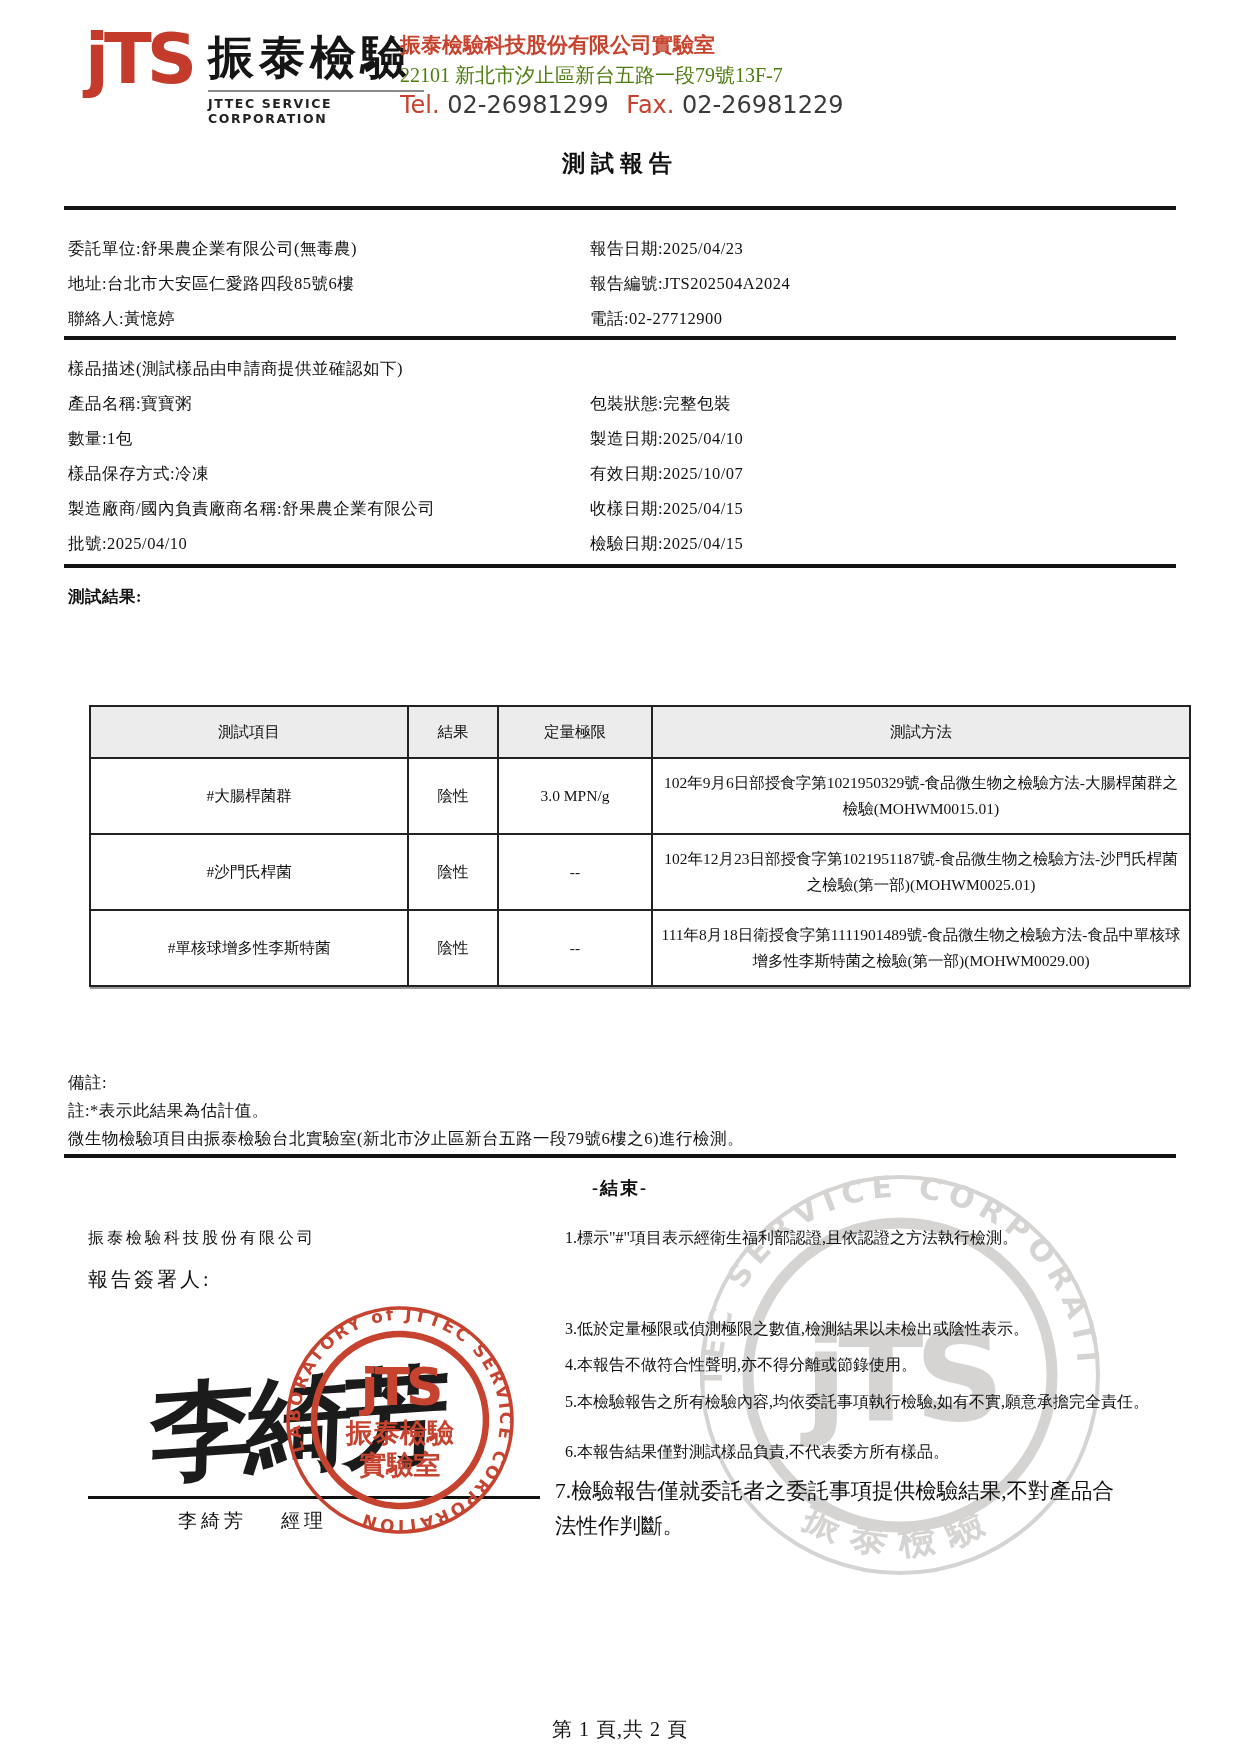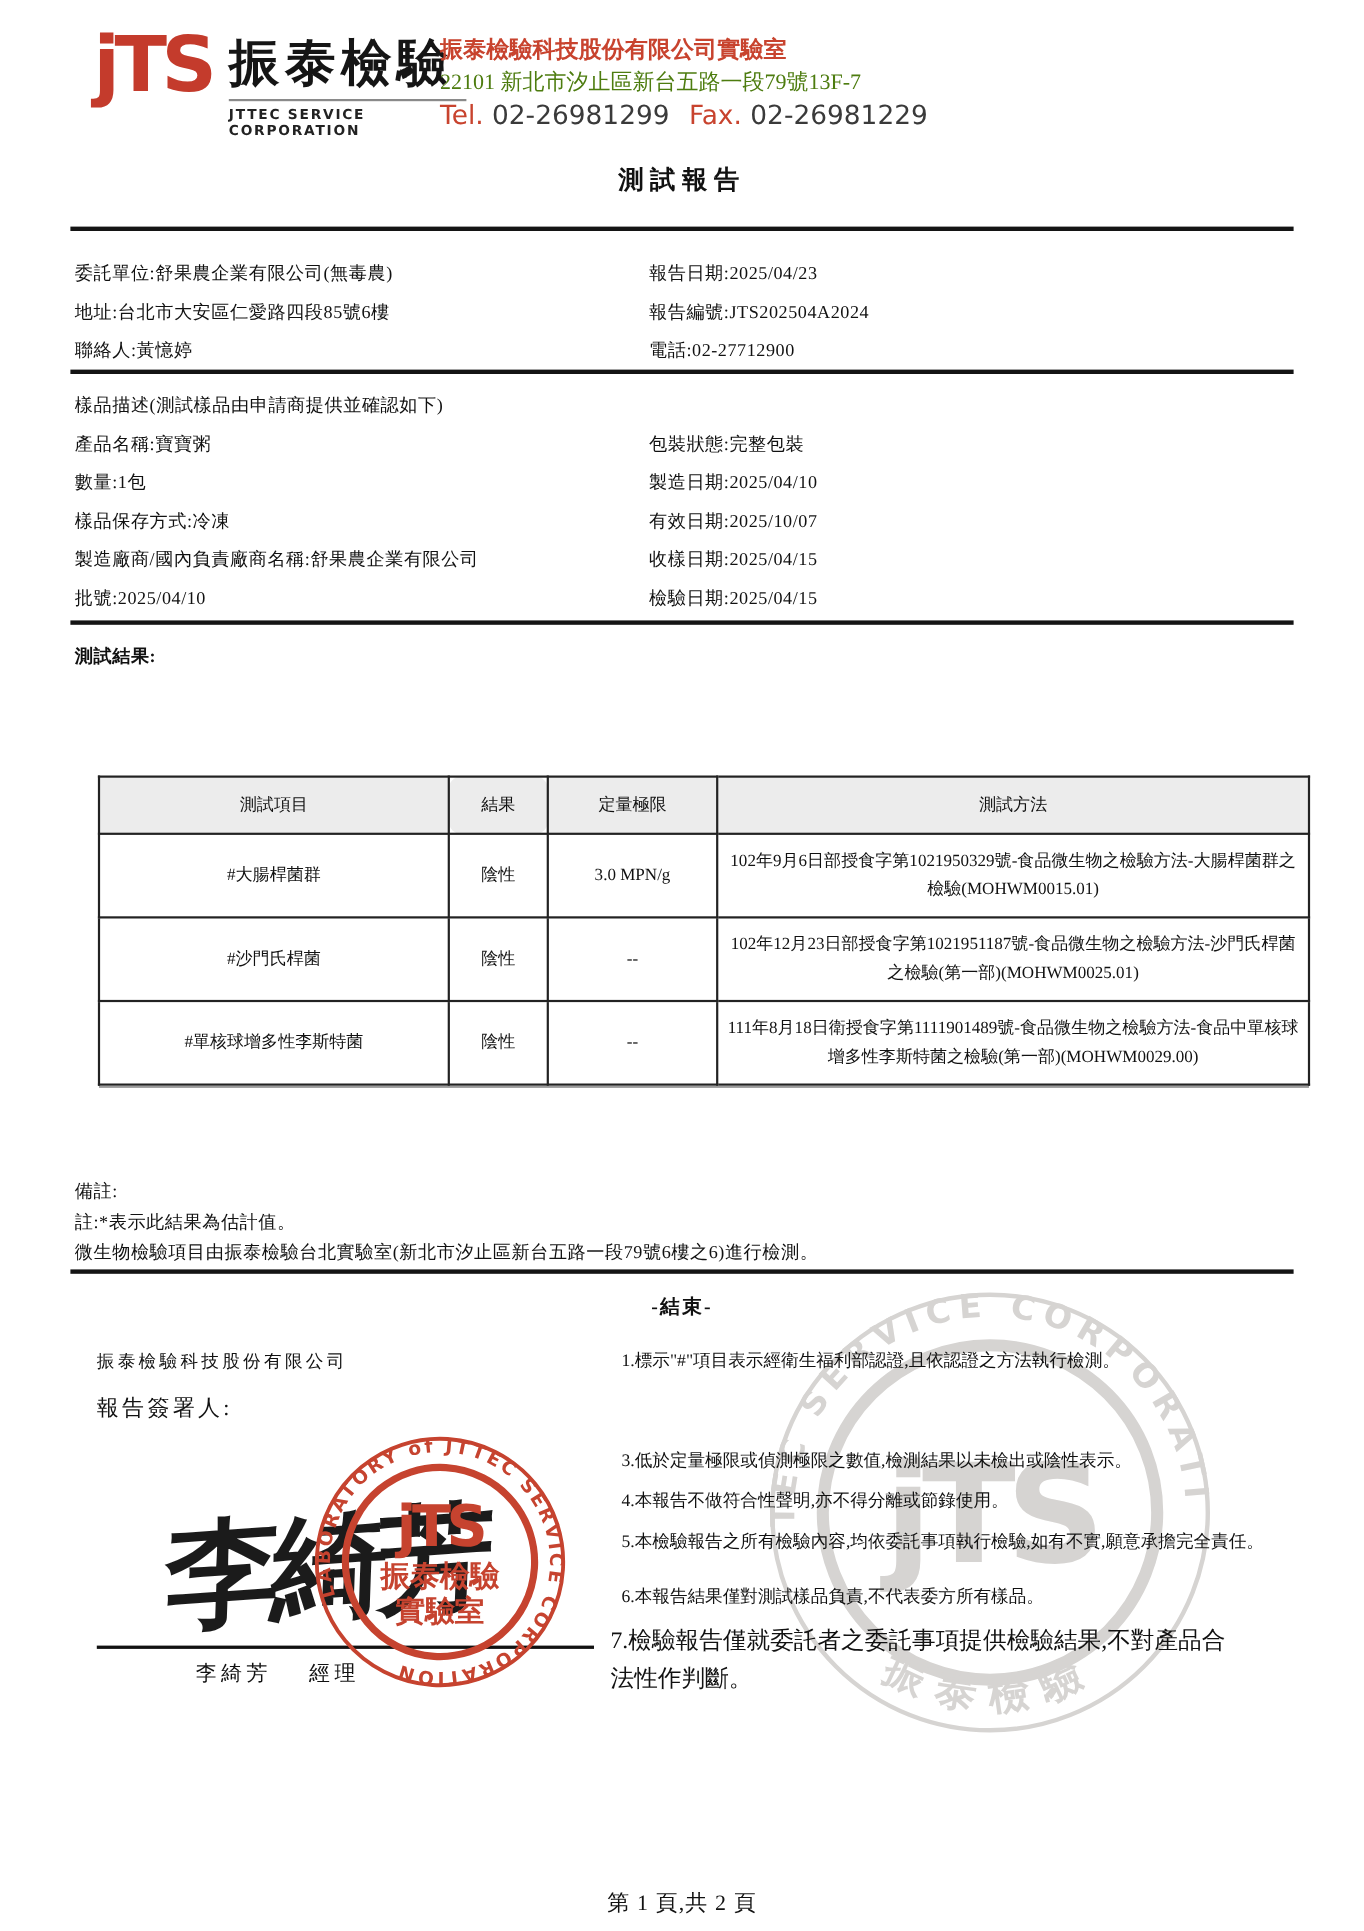--- a/index.html
+++ b/index.html
@@ -27,21 +27,21 @@
   
   .tline{font-size:16.5px;letter-spacing:0.5px;white-space:nowrap;}
   
   table.results{border-collapse:collapse;box-shadow:0 3px 0 -1px #9a9a9a;}
   table.results th,table.results td{
     border:2px solid #222;text-align:center;vertical-align:middle;
     font-size:15.5px;font-weight:normal;padding:4px 8px;line-height:1.7;
   }
   table.results th{background:#ececec;height:42px;}
   table.results td{height:66px;}
-  .w-item{width:300px;} .w-res{width:72px;border-radius:11px;} .w-loq{width:136px;} .w-method{width:520px;}
+  .w-item{width:300px;} .w-res{width:72px;} .w-loq{width:136px;} .w-method{width:520px;}
   
   .note{left:565px;width:630px;font-size:16px;line-height:1.45;}
   .note-big{left:555px;width:580px;font-size:21.5px;line-height:1.65;}
   .end-marker{width:100%;text-align:center;font-size:18px;font-weight:bold;letter-spacing:2px;}
   
   .sig-script{font-size:105px;line-height:1;color:#1b1b1b;transform:rotate(-4deg) skewX(-6deg);
     letter-spacing:-8px;font-weight:bold;}
   .sig-line{left:88px;width:452px;height:0;border-top:3.5px solid #111;}
   .stamp-wrap{z-index:3;}
   .wm-wrap{z-index:0;}

